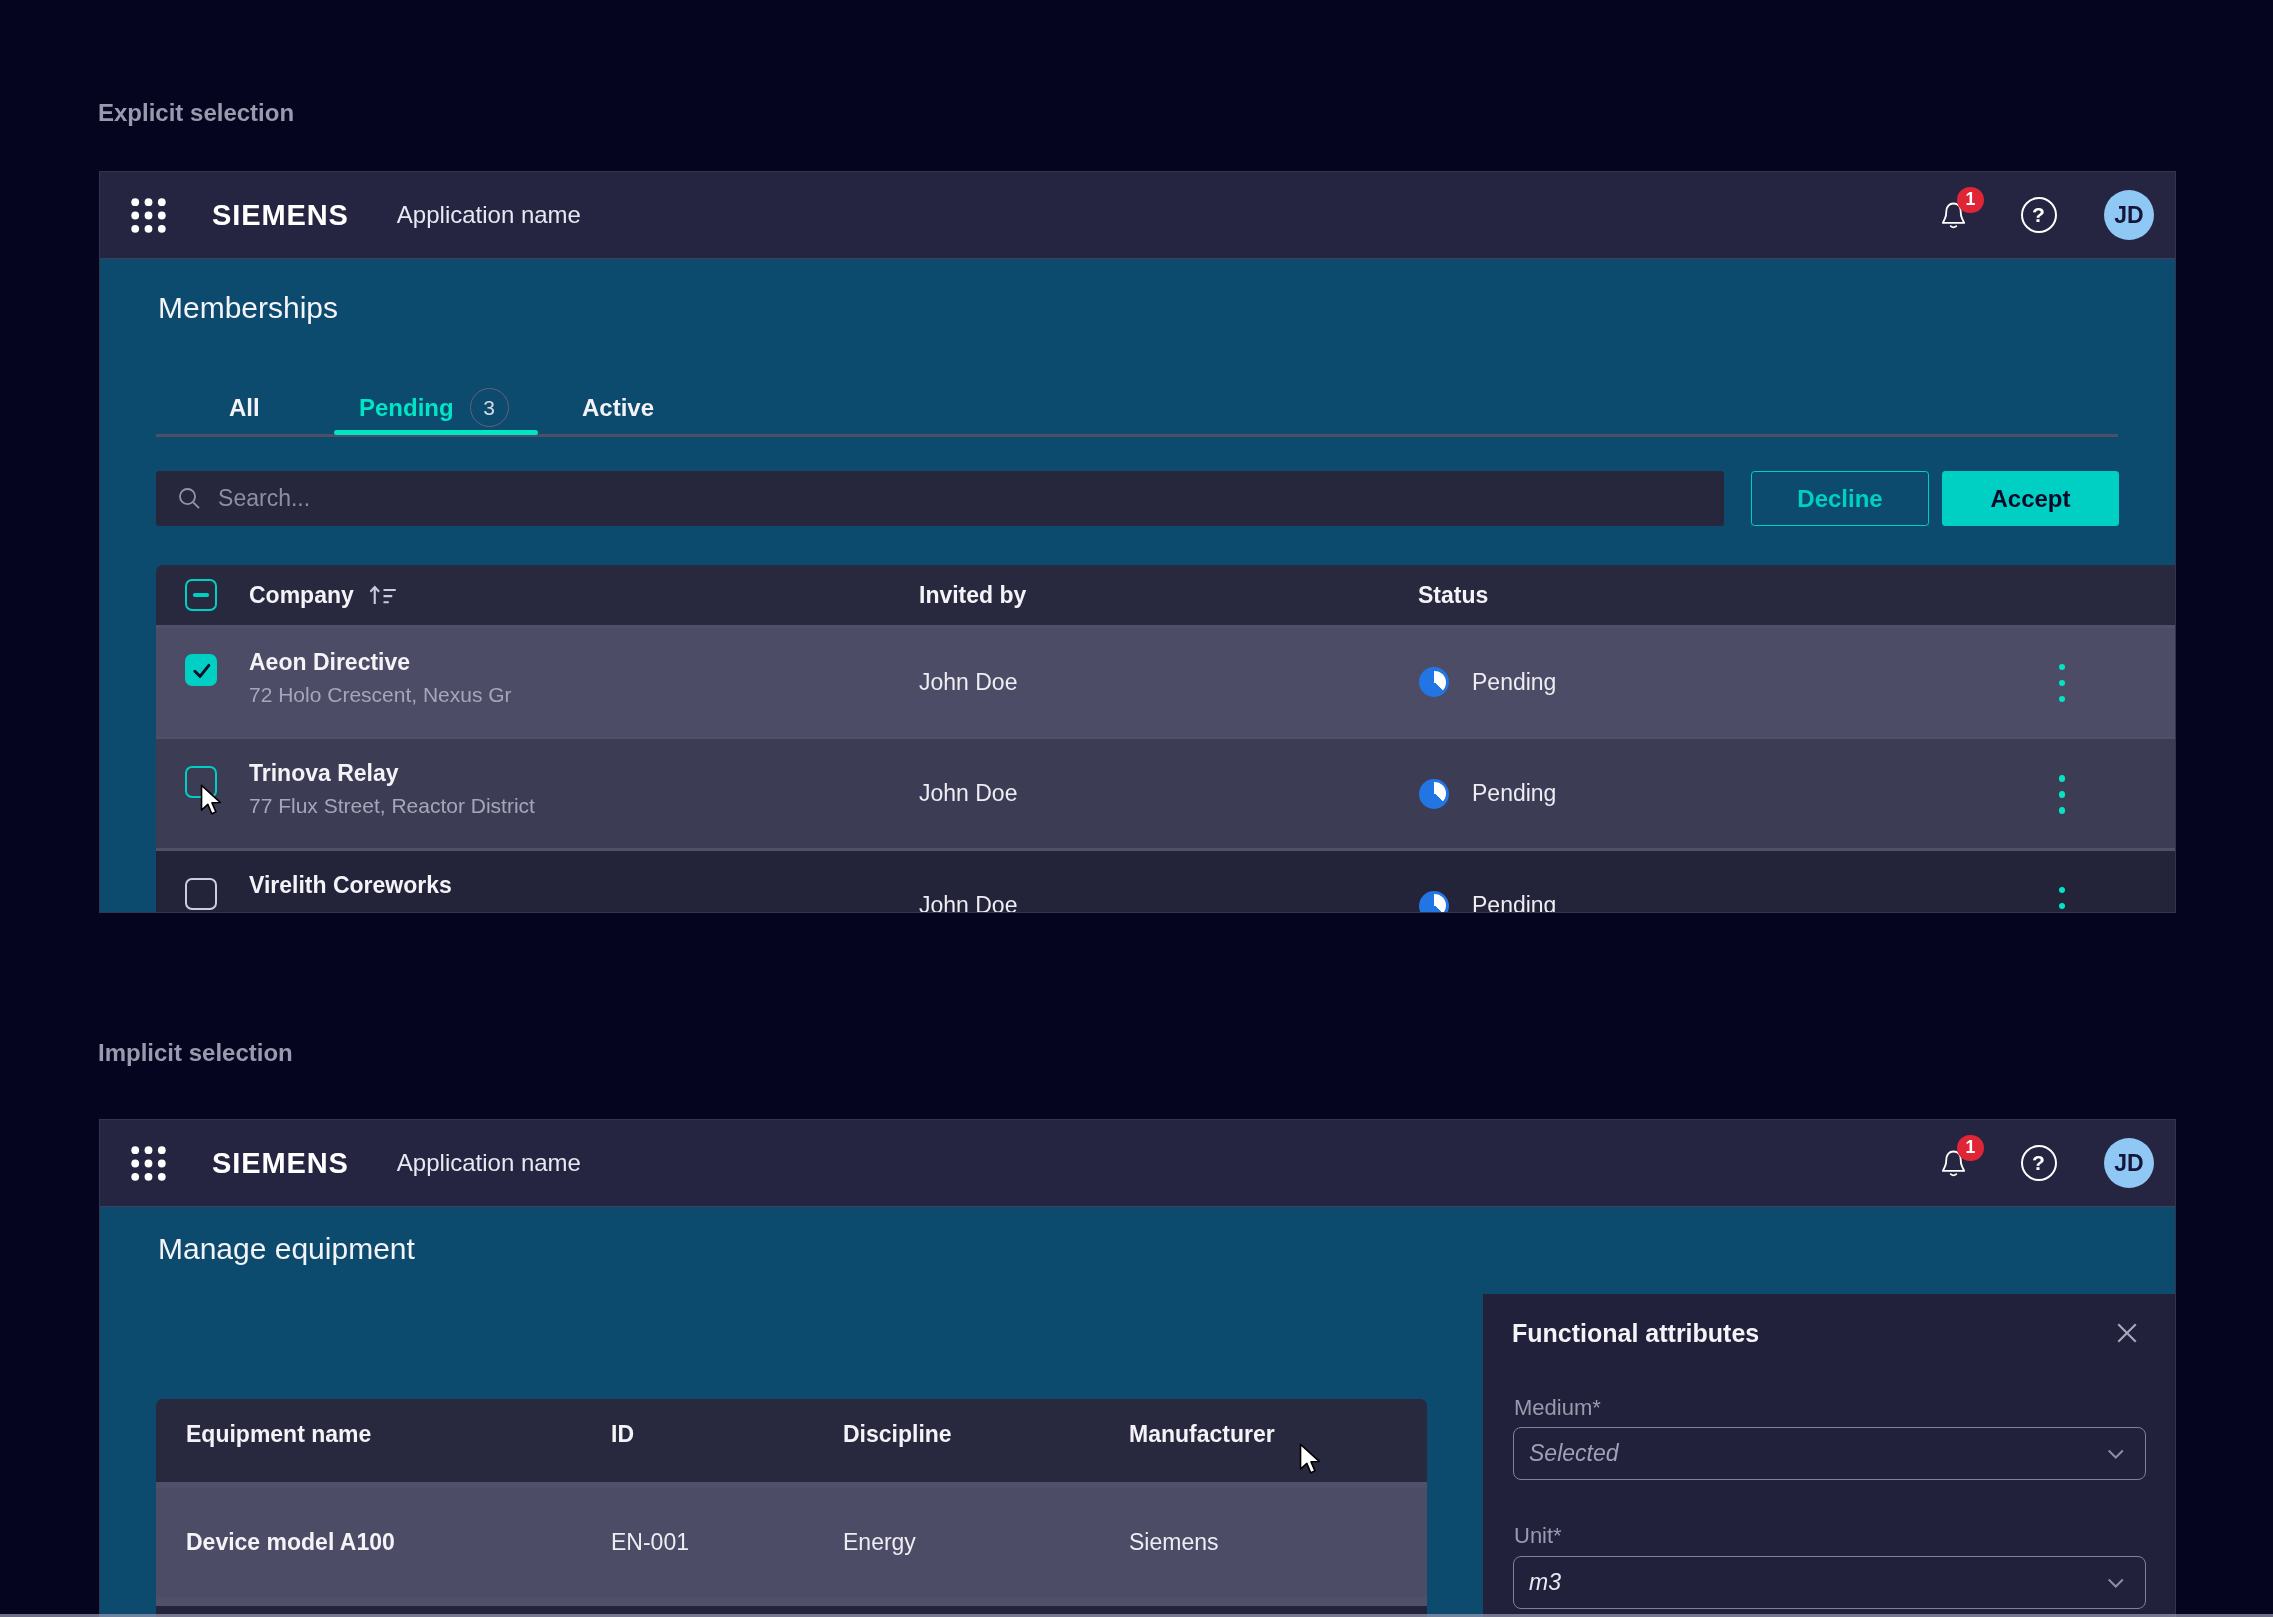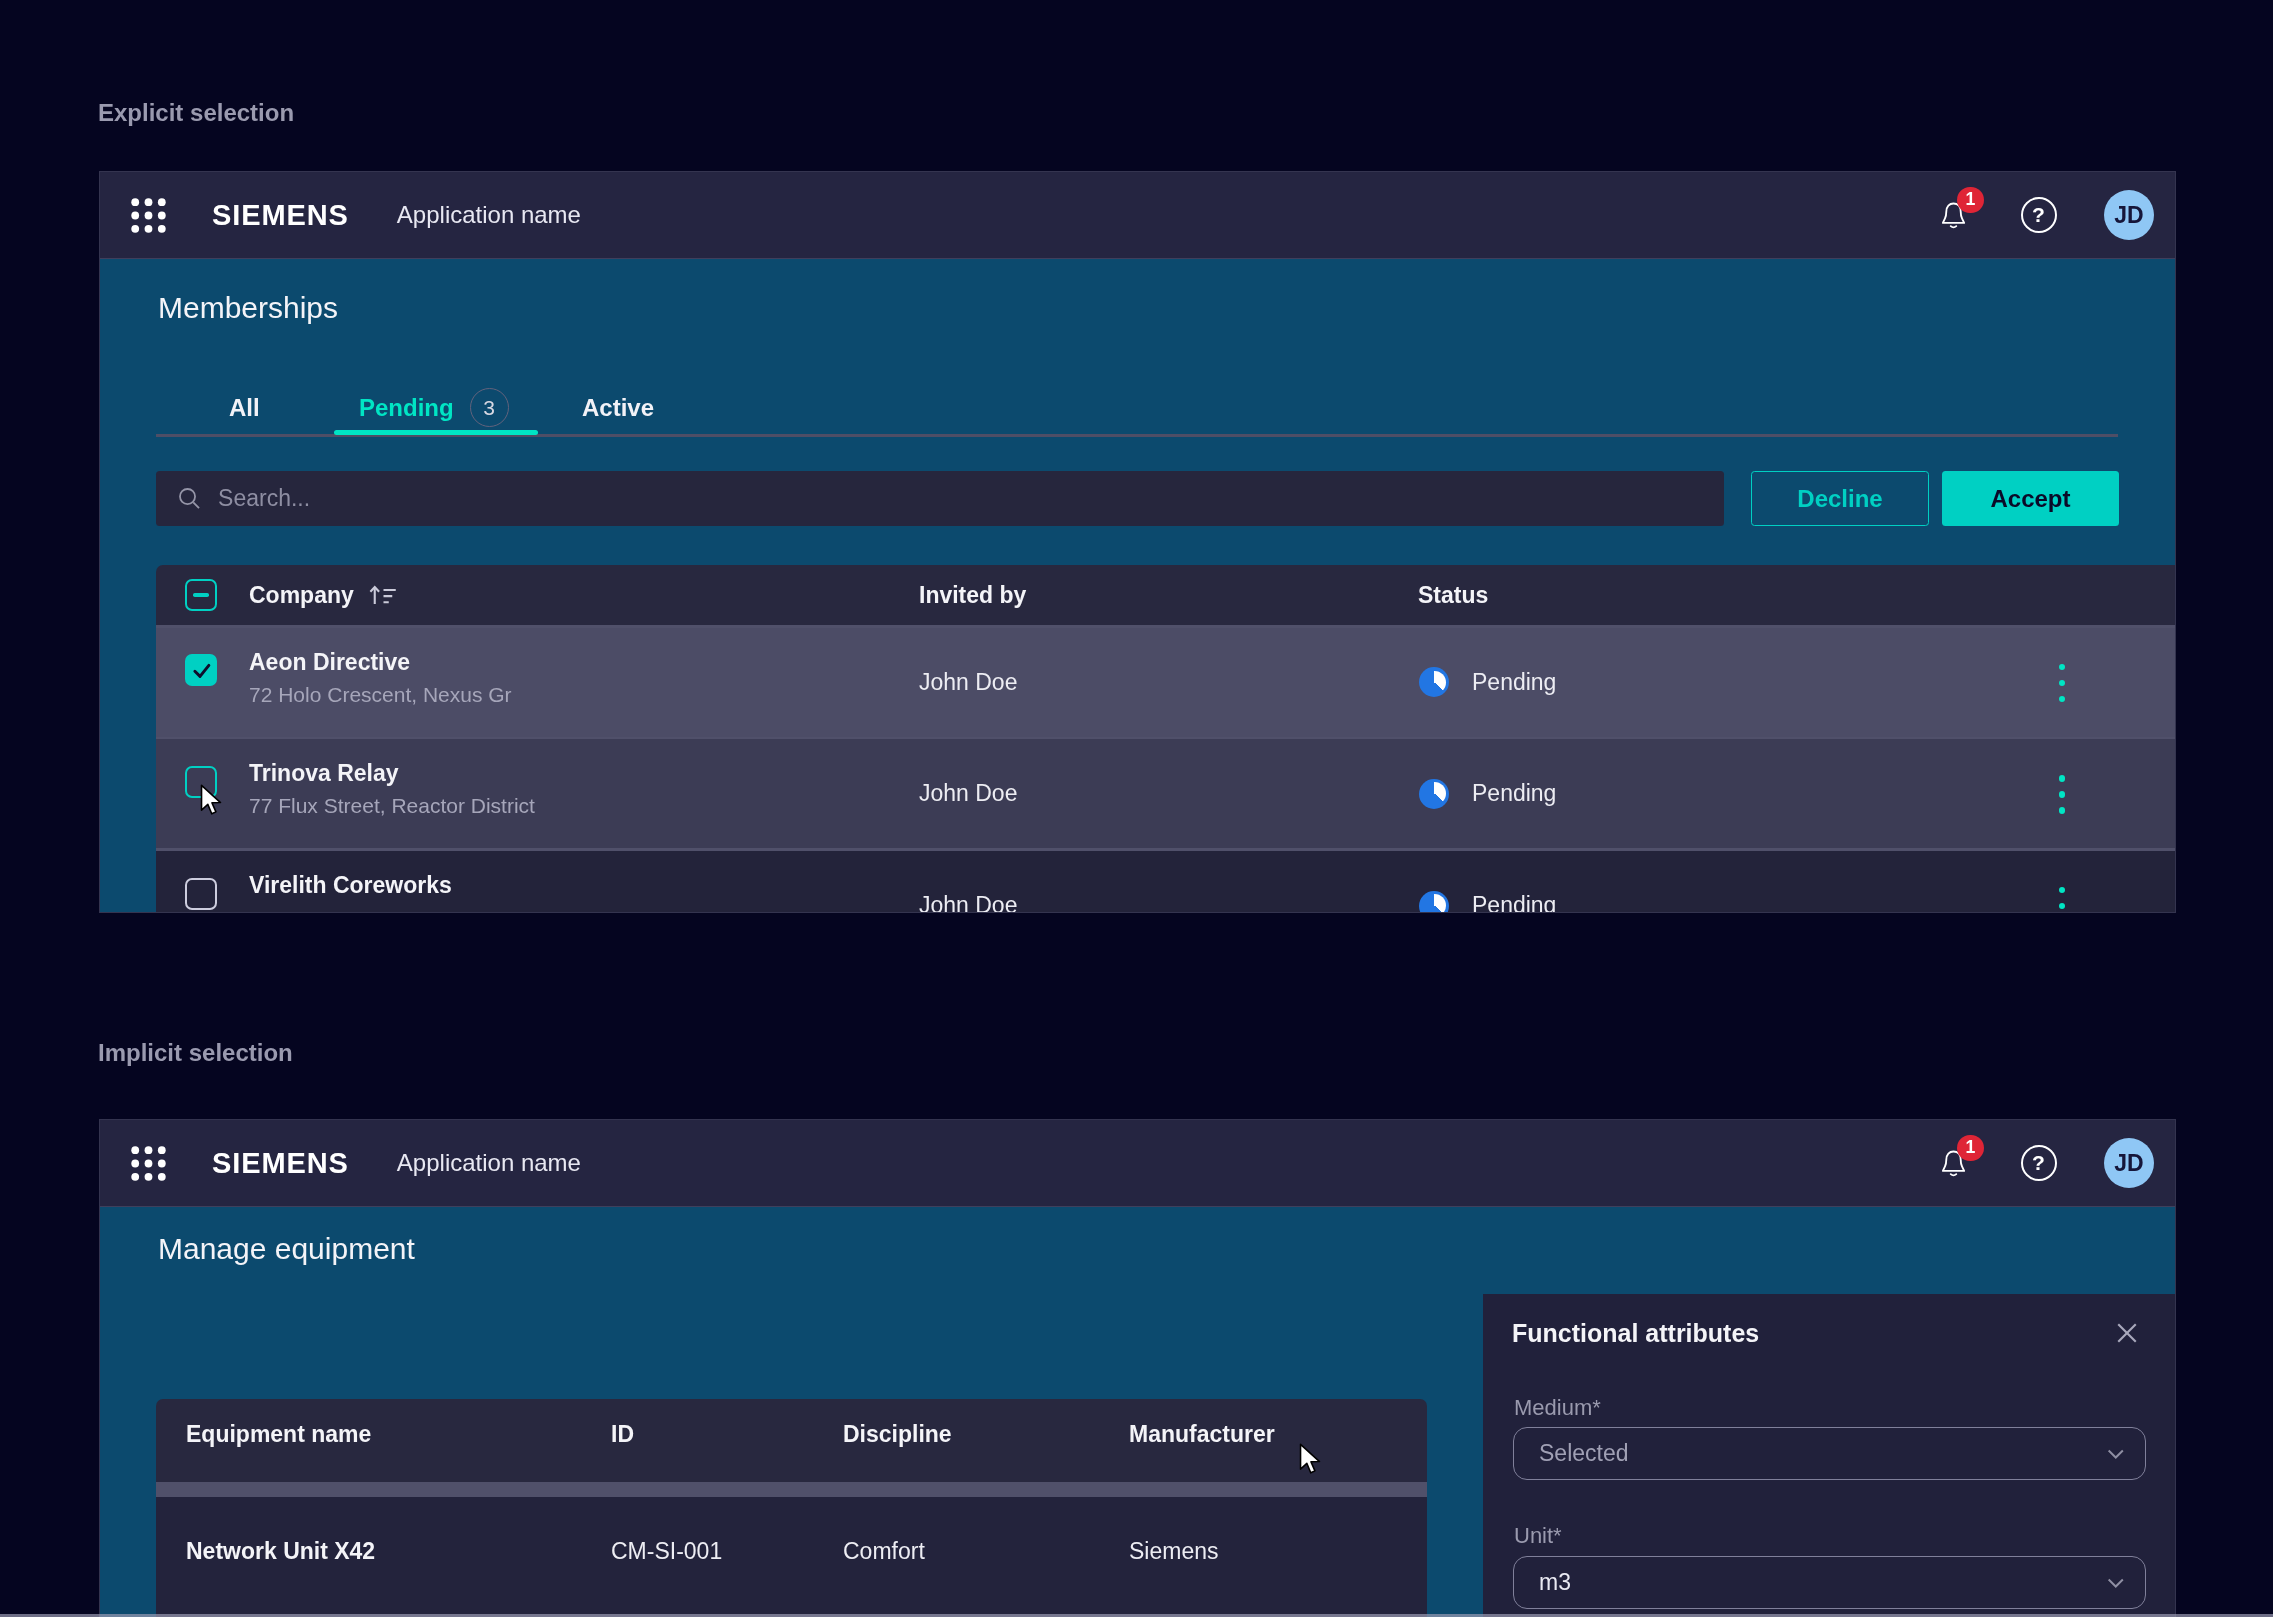--- a/index.html
+++ b/index.html
@@ -86,22 +86,22 @@
   .status-icon::after { content:""; position:absolute; inset:3.5px; border-radius:50%;
     background:conic-gradient(#ffffff 0deg 132deg, transparent 132deg 360deg); }
   .kebab { position:absolute; left:1893px; width:26.6px; display:flex; flex-direction:column; align-items:center; gap:9.8px; }
   .kebab i { width:6.2px; height:6.2px; border-radius:50%; background:var(--accent_bright,#00e5c4); }
   
   .panel { position:absolute; left:1383px; right:0; top:87px; bottom:-17.7px; background:#21213b; }
   .panel-title { position:absolute; left:29px; top:25px; font-size:25px; font-weight:700; color:#f4f4f8; }
   .panel-close { position:absolute; right:32px; top:23px; width:32px; height:32px;
                  display:flex; align-items:center; justify-content:center; }
   .field-label { position:absolute; left:31px; font-size:22px; color:#9a9aae; }
-  .select { position:absolute; left:30px; width:633px; height:53px; border:1.8px solid #80809a; border-radius:14px;
-            display:flex; align-items:center; padding-left:25px; font-size:23px; color:#e9e9f2; }
+  .select { position:absolute; left:30px; width:633px; height:53px; border:1.8px solid #80809a; border-radius:8px;
+            display:flex; align-items:center; padding-left:15px; font-size:23px; color:#e9e9f2;font-style:italic; }
   .select .muted { color:#a0a0b4; }
   .select .chev { position:absolute; right:19.5px; top:50%; transform:translateY(-50%); }
   .cursor { position:absolute; z-index:50; }
   .bottom-edge { position:absolute; left:0; right:0; bottom:0; height:2.7px; background:#9b9bb2; opacity:.7; z-index:60; }
 </style>
 </head>
 <body>
 
 <div class="page">
 
@@ -296,20 +296,26 @@
 
       <div class="table" style="left:56px; top:192px; width:1271px; height:355px;">
         <div class="thead" style="height:83px;">
           <div class="cell bold" style="left:30px; top:0; height:71px;">Equipment name</div>
           <div class="cell bold" style="left:455px; top:0; height:71px;">ID</div>
           <div class="cell bold" style="left:687px; top:0; height:71px;">Discipline</div>
           <div class="cell bold" style="left:973px; top:0; height:71px;">Manufacturer</div>
         </div>
         <div class="sep" style="height:6.2px;"></div>
 
+        <div class="trow" style="height:109px; background:#4c4c66;">
+          <div class="cell bold" style="left:30px; top:0; height:109px;">Device model A100</div>
+          <div class="cell" style="left:455px; top:0; height:109px;">EN-001</div>
+          <div class="cell" style="left:687px; top:0; height:109px;">Energy</div>
+          <div class="cell" style="left:973px; top:0; height:109px;">Siemens</div>
+        </div>
         <div class="sep" style="height:8.9px;"></div>
 
         <div class="trow" style="height:151px; background:#23233c;">
           <div class="cell bold" style="left:30px; top:0; height:109px;">Network Unit X42</div>
           <div class="cell" style="left:455px; top:0; height:109px;">CM-SI-001</div>
           <div class="cell" style="left:687px; top:0; height:109px;">Comfort</div>
           <div class="cell" style="left:973px; top:0; height:109px;">Siemens</div>
         </div>
       </div>
 

